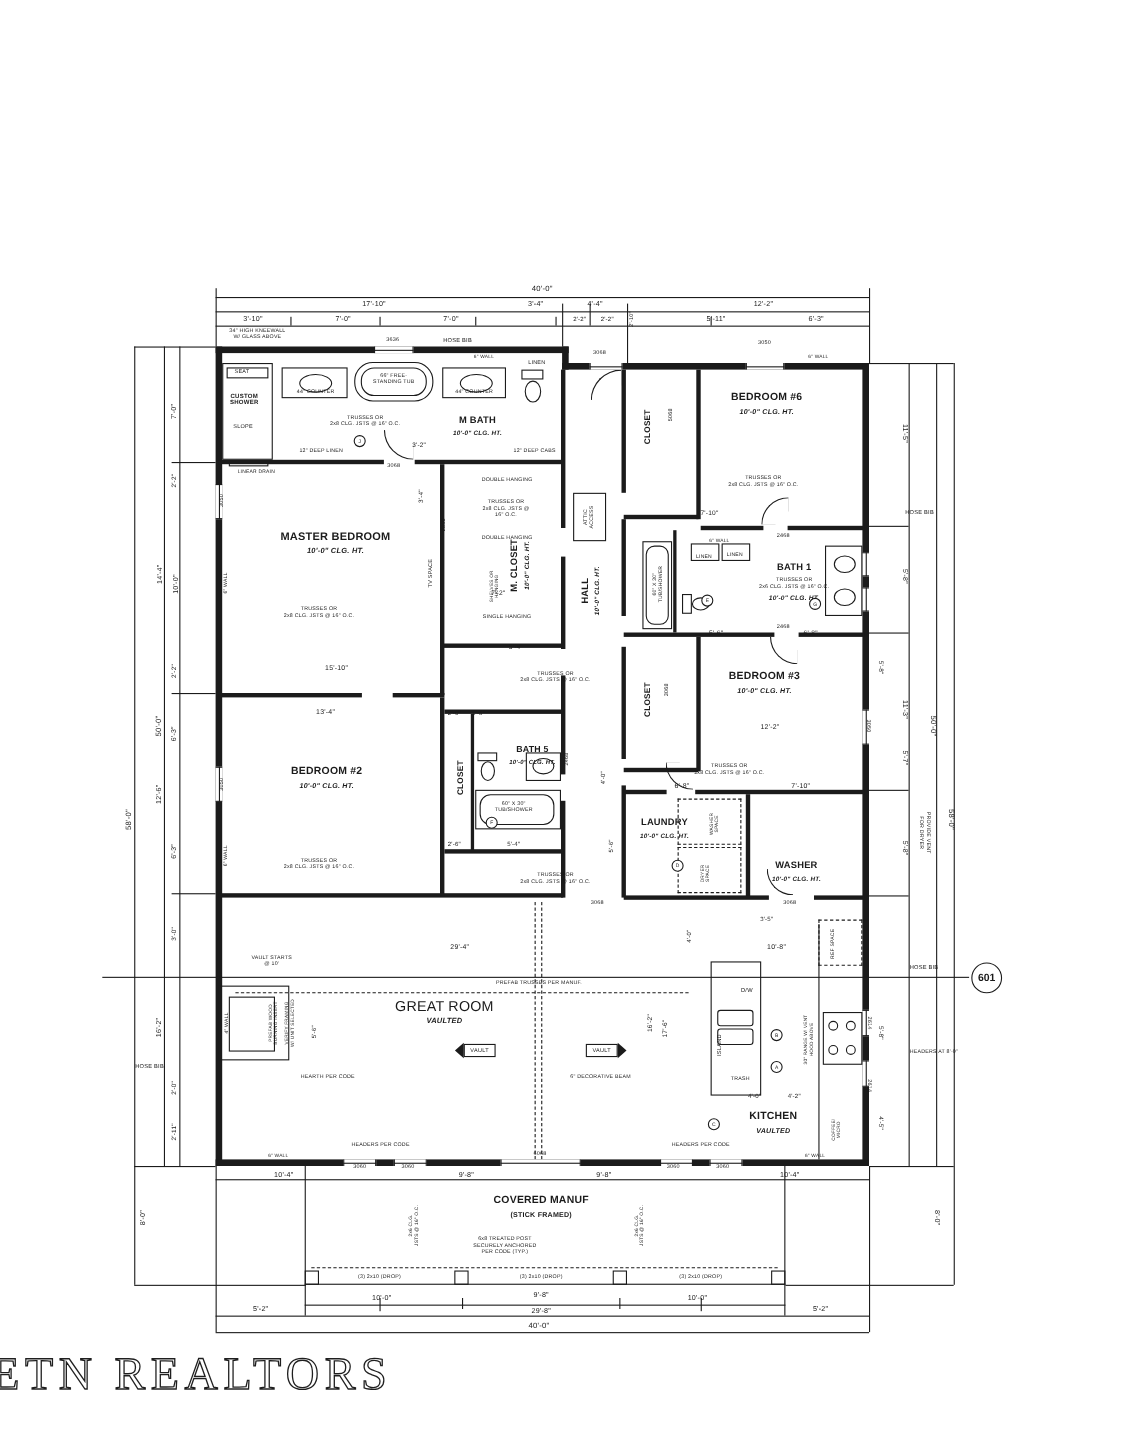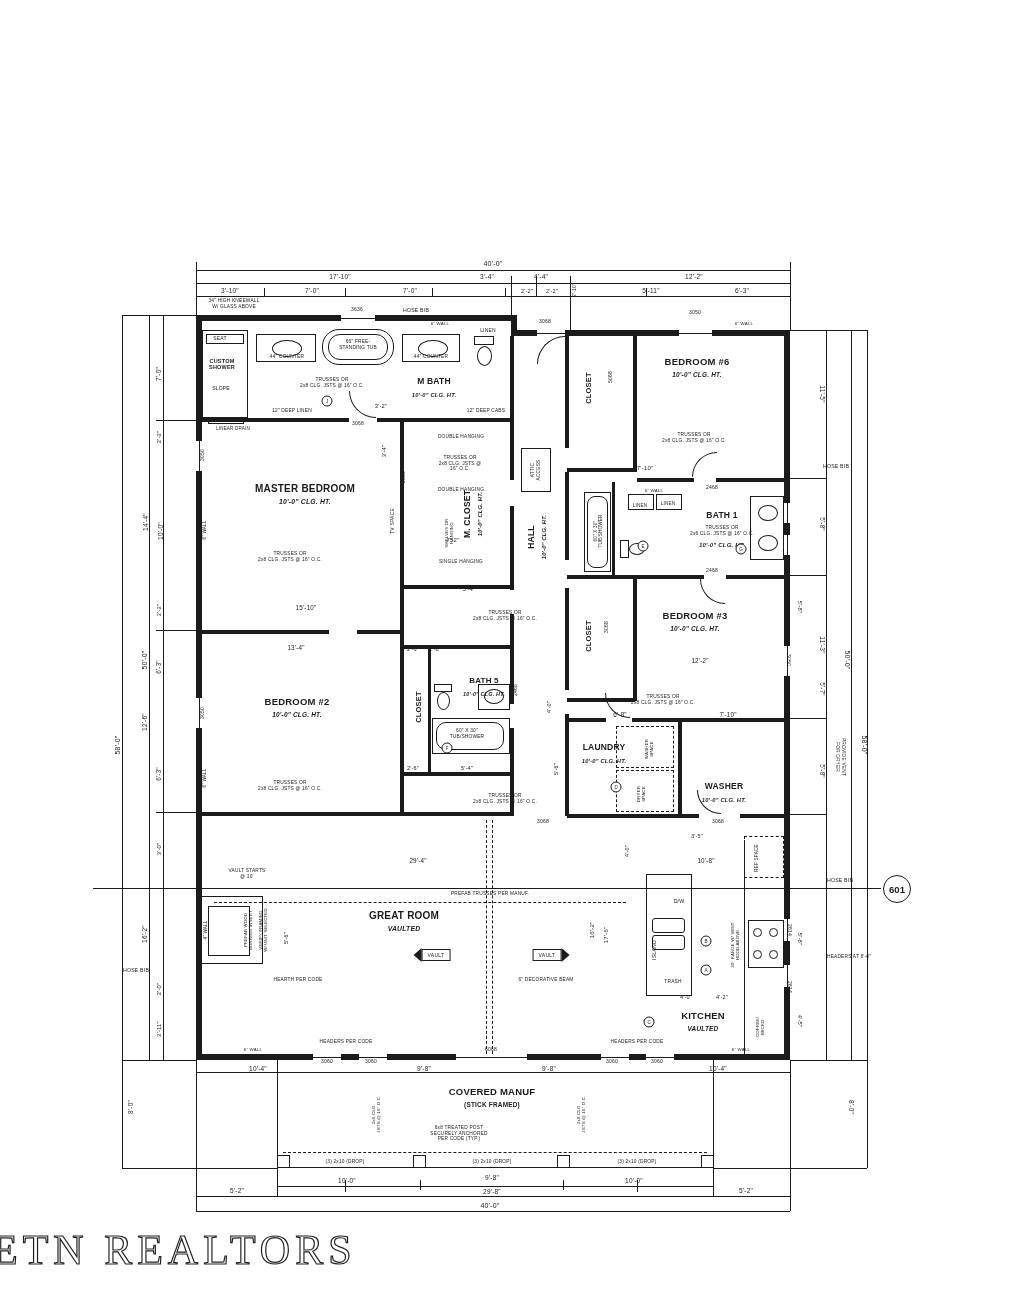--- a/index.html
+++ b/index.html
@@ -246,21 +246,21 @@
     <div class="lbl" style="position: absolute; left: 589px; top: 636px; font-size: 7.5px; transform: translate(-50%, -50%) rotate(-90deg); font-weight: 700;">CLOSET</div>
     <div class="lbl" style="position: absolute; left: 297px; top: 702px; font-size: 9.5px; transform: translate(-50%, -50%); font-weight: 700;">BEDROOM #2</div>
     <div class="lbl" style="position: absolute; left: 297px; top: 714.5px; font-size: 6.46px; transform: translate(-50%, -50%); font-weight: 700; font-style: italic;">10'-0" CLG. HT.</div>
     <div class="lbl" style="position: absolute; left: 484px; top: 681px; font-size: 8px; transform: translate(-50%, -50%); font-weight: 700;">BATH 5</div>
     <div class="lbl" style="position: absolute; left: 484px; top: 693.5px; font-size: 5.44px; transform: translate(-50%, -50%); font-weight: 700; font-style: italic;">10'-0" CLG. HT.</div>
     <div class="lbl" style="position: absolute; left: 419px; top: 707px; font-size: 7.5px; transform: translate(-50%, -50%) rotate(-90deg); font-weight: 700;">CLOSET</div>
     <div class="lbl" style="position: absolute; left: 604px; top: 748px; font-size: 8.5px; transform: translate(-50%, -50%); font-weight: 700;">LAUNDRY</div>
     <div class="lbl" style="position: absolute; left: 604px; top: 760.5px; font-size: 5.78px; transform: translate(-50%, -50%); font-weight: 700; font-style: italic;">10'-0" CLG. HT.</div>
     <div class="lbl" style="position: absolute; left: 724px; top: 787px; font-size: 8.5px; transform: translate(-50%, -50%); font-weight: 700;">WASHER</div>
     <div class="lbl" style="position: absolute; left: 724px; top: 799.5px; font-size: 5.78px; transform: translate(-50%, -50%); font-weight: 700; font-style: italic;">10'-0" CLG. HT.</div>
-    <div class="lbl" style="position: absolute; left: 404px; top: 916px; font-size: 10px; transform: translate(-50%, -50%); font-weight: 700;">GREAT ROOM</div>
+    <div class="lbl" style="position: absolute; left: 404px; top: 916px; font-size: 13px; transform: translate(-50%, -50%); font-weight: 400;">GREAT ROOM</div>
     <div class="lbl" style="position: absolute; left: 404px; top: 928.5px; font-size: 6.8px; transform: translate(-50%, -50%); font-weight: 700; font-style: italic;">VAULTED</div>
     <div class="lbl" style="position: absolute; left: 703px; top: 1016px; font-size: 9.5px; transform: translate(-50%, -50%); font-weight: 700;">KITCHEN</div>
     <div class="lbl" style="position: absolute; left: 703px; top: 1028.5px; font-size: 6.46px; transform: translate(-50%, -50%); font-weight: 700; font-style: italic;">VAULTED</div>
     <div class="lbl" style="position: absolute; left: 492px; top: 1092px; font-size: 9.5px; transform: translate(-50%, -50%); font-weight: 700;">COVERED MANUF</div>
     <div class="lbl" style="position: absolute; left: 492px; top: 1104.5px; font-size: 6.46px; transform: translate(-50%, -50%); font-weight: 700; font-style: normal;">(STICK FRAMED)</div>
     <div class="lbl" style="position: absolute; left: 493px; top: 264px; font-size: 7px; transform: translate(-50%, -50%); font-weight: 400;">40'-0"</div>
     <div class="lbl" style="position: absolute; left: 340px; top: 277px; font-size: 6.5px; transform: translate(-50%, -50%); font-weight: 400;">17'-10"</div>
     <div class="lbl" style="position: absolute; left: 487px; top: 277px; font-size: 6.5px; transform: translate(-50%, -50%); font-weight: 400;">3'-4"</div>
     <div class="lbl" style="position: absolute; left: 541px; top: 277px; font-size: 6.5px; transform: translate(-50%, -50%); font-weight: 400;">4'-4"</div>
     <div class="lbl" style="position: absolute; left: 694px; top: 277px; font-size: 6.5px; transform: translate(-50%, -50%); font-weight: 400;">12'-2"</div>

